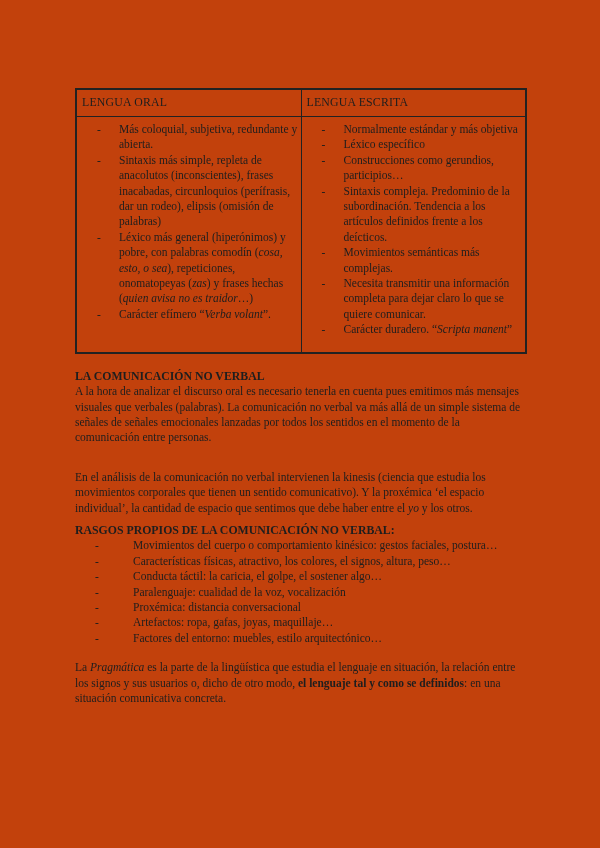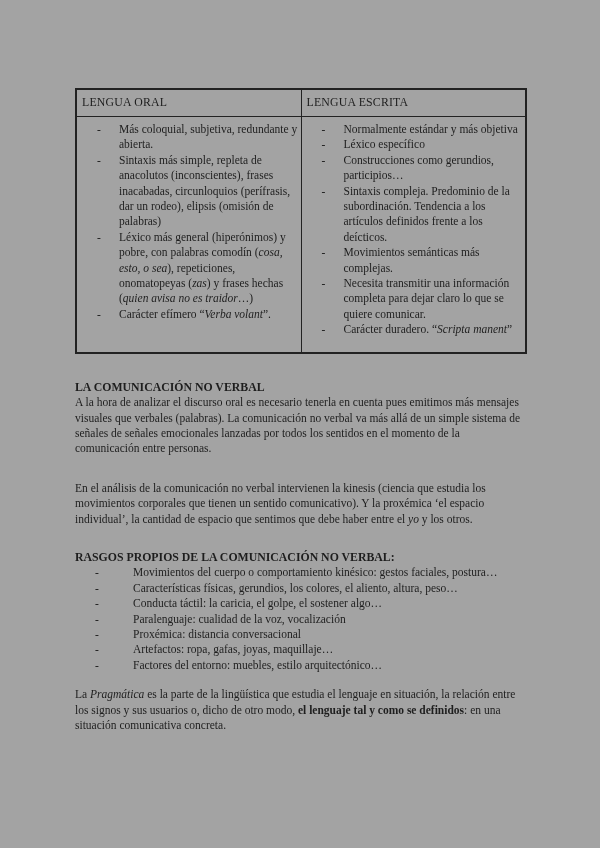--- a/index.html
+++ b/index.html
@@ -6,21 +6,21 @@
     margin: 0;
     padding: 0;
     background: #ffffff;
   }
   .page {
     position: relative;
     width: 600px;
     height: 848px;
     box-sizing: border-box;
     padding: 88px 73px 0 75px;
-    background: #a3a3a3;
+    background: #c2410c;
     color: #1e1e1e;
     font-family: "Liberation Serif", "DejaVu Serif", serif;
     font-size: 11.5px;
     line-height: 15.4px;
     overflow: hidden;
   }
   
   .doc-table {
     width: 452px;
     height: 225px;
@@ -64,22 +64,22 @@
     flex: 1 1 auto;
     margin-left: 16px;
   }
   
   h2 {
     font-size: 11.8px;
     line-height: 15.4px;
     font-weight: bold;
     margin: 0;
   }
-  .h-noverbal { margin-top: 26px; }
-  .h-rasgos   { margin-top: 23px; }
+  .h-noverbal { margin-top: 15px; }
+  .h-rasgos   { margin-top: 7px; }
   .h-registro {
     margin-top: 33px;
     text-decoration: underline;
     letter-spacing: 0.3px;
   }
   .para {
     margin: 24px 0 0 0;
   }
   .p-tight { margin-top: 0; }
   .p-after-registro { margin-top: 14px; }
@@ -162,21 +162,21 @@
 
   <h2 class="h-rasgos">RASGOS PROPIOS DE LA COMUNICACIÓN NO VERBAL:</h2>
 
   <div class="rasgos-list">
       <div class="hy-item">
         <span class="dash">-</span>
         <span class="txt"><span>Movimientos del cuerpo o comportamiento kinésico: gestos faciales, postura…</span></span>
       </div>
       <div class="hy-item">
         <span class="dash">-</span>
-        <span class="txt"><span>Características físicas, gerundios, los colores, el aliento, altura, peso…</span></span>
+        <span class="txt"><span>Características físicas, atractivo, los colores, el signos, altura, peso…</span></span>
       </div>
       <div class="hy-item">
         <span class="dash">-</span>
         <span class="txt"><span>Conducta táctil: la caricia, el golpe, el sostener algo…</span></span>
       </div>
       <div class="hy-item">
         <span class="dash">-</span>
         <span class="txt"><span>Paralenguaje: cualidad de la voz, vocalización</span></span>
       </div>
       <div class="hy-item">

